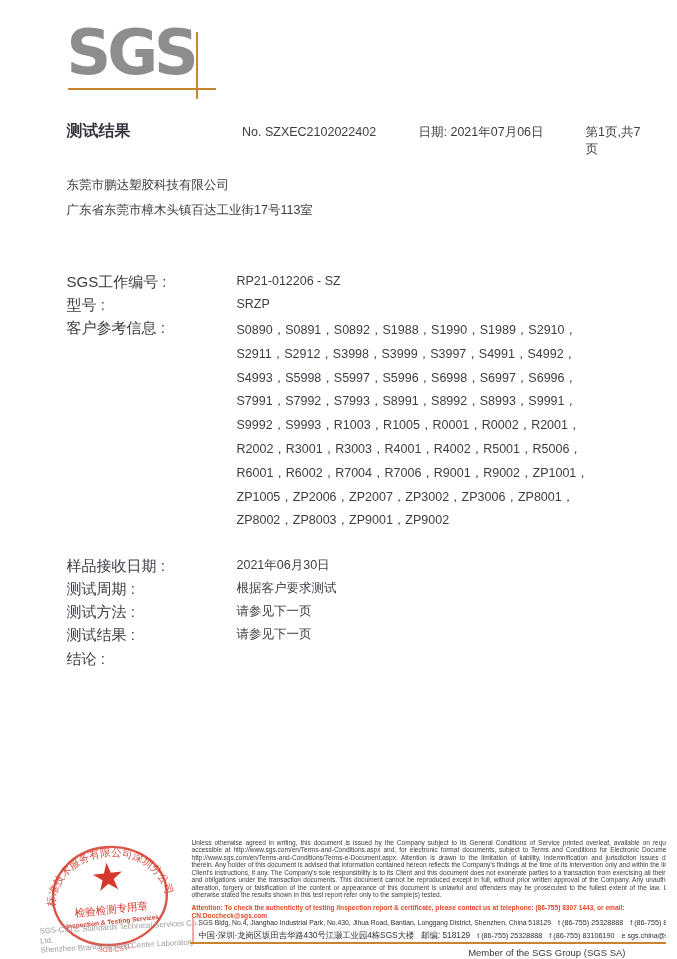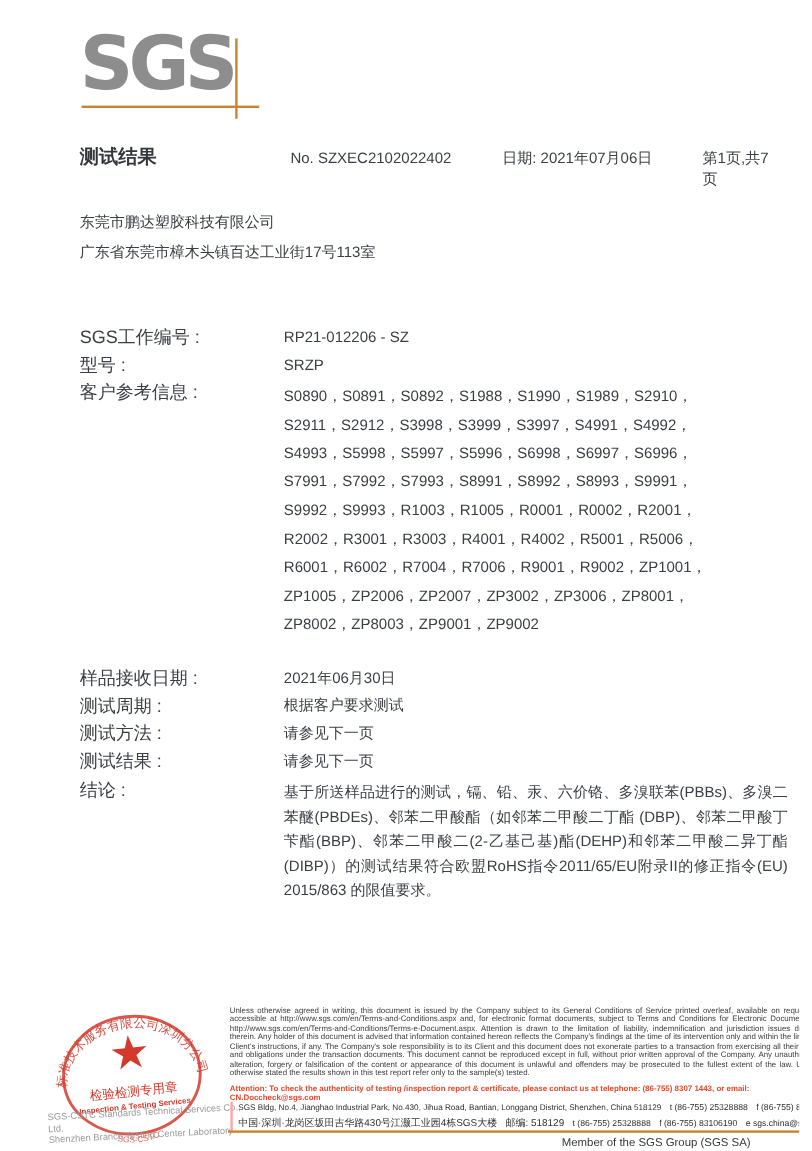--- a/index.html
+++ b/index.html
@@ -135,21 +135,20 @@
     <div class="field-row">
       <div class="field-label">测试方法 :</div>
       <div class="field-value">请参见下一页</div>
     </div>
     <div class="field-row">
       <div class="field-label">测试结果 :</div>
       <div class="field-value">请参见下一页</div>
     </div>
     <div class="field-row conclusion">
       <div class="field-label">结论 :</div>
-      <div class="field-value conclusion-text">基于所送样品进行的测试，镉、铅、汞、六价铬、多溴联苯(PBBs)、多溴二苯醚(PBDEs)、邻苯二甲酸酯（如邻苯二甲酸二丁酯 (DBP)、邻苯二甲酸丁苄酯(BBP)、邻苯二甲酸二(2-乙基己基)酯(DEHP)和邻苯二甲酸二异丁酯(DIBP)）的测试结果符合欧盟RoHS指令2011/65/EU附录II的修正指令(EU) 2015/863 的限值要求。</div>
     </div>
   </div>
 
   <svg class="stamp" width="152" height="118" viewBox="0 0 152 118">
     <defs>
       <path id="arcTop" d="M 20 66 A 56 48 0 1 1 132 66"></path>
       <path id="arcBottom" d="M 32 92 A 50 42 0 0 0 120 92"></path>
     </defs>
     <ellipse cx="76" cy="58" rx="57" ry="49" fill="none" stroke="#d4392c" stroke-width="2.4" opacity="0.85"></ellipse>
     <text fill="#d4392c" font-size="10.5" opacity="0.9">

